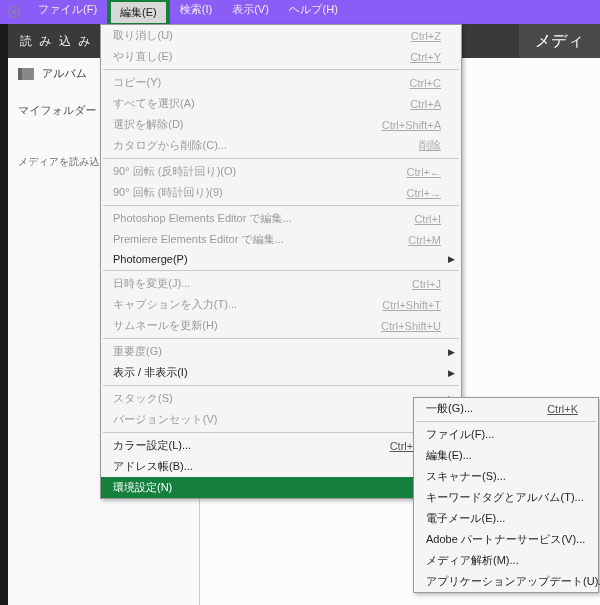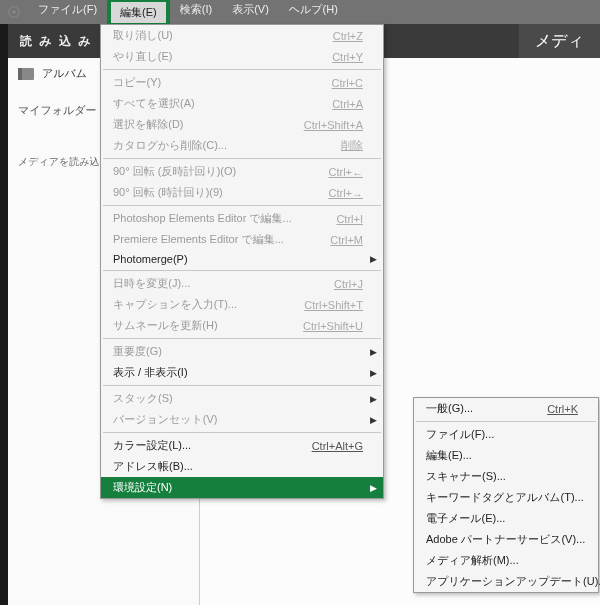--- a/index.html
+++ b/index.html
@@ -21,21 +21,21 @@
   .left-bg {
     position: absolute;
     left: 0; top: 0;
     width: 8px; height: 605px;
     background: #1a1a1a;
   }
   .topbar {
     position: absolute;
     left: 0; top: 0;
     width: 600px; height: 24px;
-    background: #737373;
+    background: #8b5cf6;
     display: flex;
     align-items: center;
     color: #ddd;
   }
   .logo {
     width: 28px; height: 24px;
     display: flex; align-items: center; justify-content: center;
   }
   .logo svg { width: 14px; height: 14px; }
   .menu-item {
@@ -59,21 +59,21 @@
     align-items: center;
     justify-content: space-between;
     color: #eee;
   }
   .import-btn {
     display: flex;
     align-items: center;
     gap: 22px;
     padding: 0 12px;
     font-size: 12px;
-    font-weight: bold;
+    font-weight: normal;
     letter-spacing: 2px;
   }
   .import-btn .chev { font-size: 9px; color: #aaa; }
   .media-tab {
     height: 34px;
     display: flex;
     align-items: center;
     padding: 0 16px;
     background: #4a4a4a;
     color: #fff;
@@ -125,21 +125,21 @@
     background: #fcfcfc;
   }
   .dropdown {
     position: absolute;
     background: #f5f5f5;
     border: 1px solid #999;
     box-shadow: 2px 2px 4px rgba(0,0,0,0.25);
   }
   .dropdown.main {
     left: 100px; top: 24px;
-    width: 284px;
+    width: 362px;
   }
   .dropdown.sub {
     left: 413px; top: 397px;
     width: 186px;
   }
   .dd-item {
     display: flex;
     justify-content: space-between;
     align-items: center;
     padding: 3px 20px 3px 12px;

